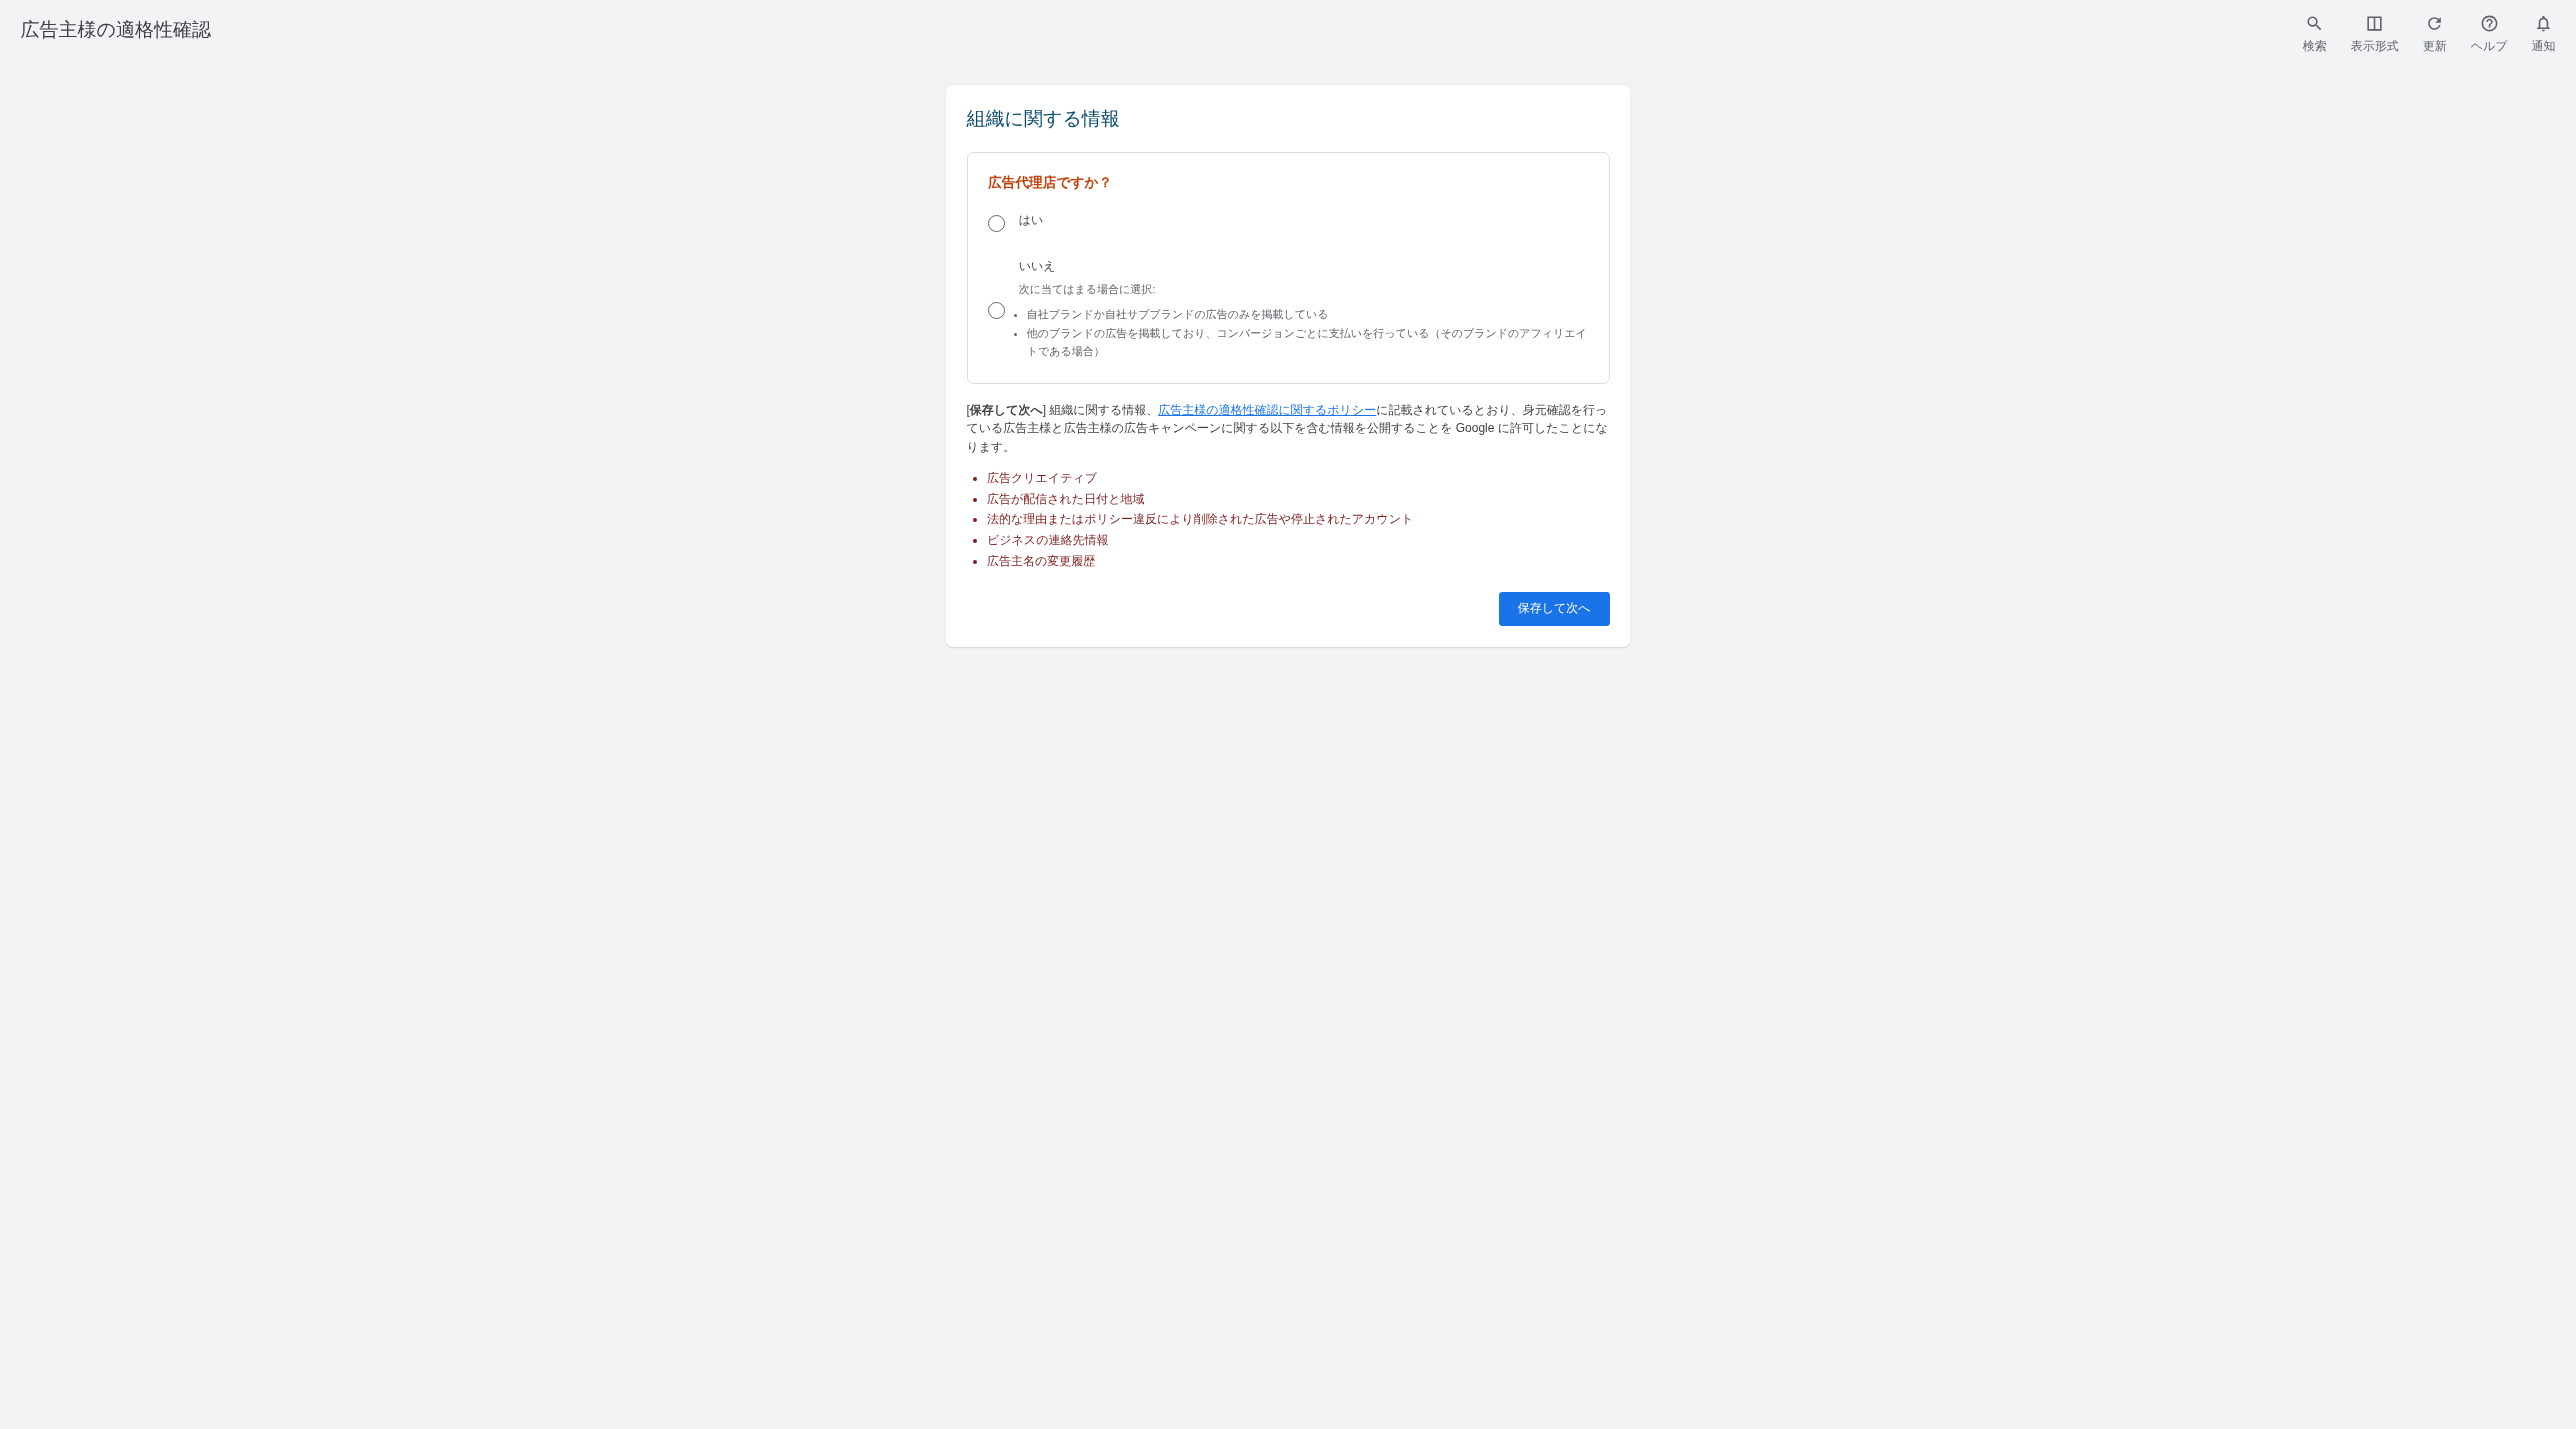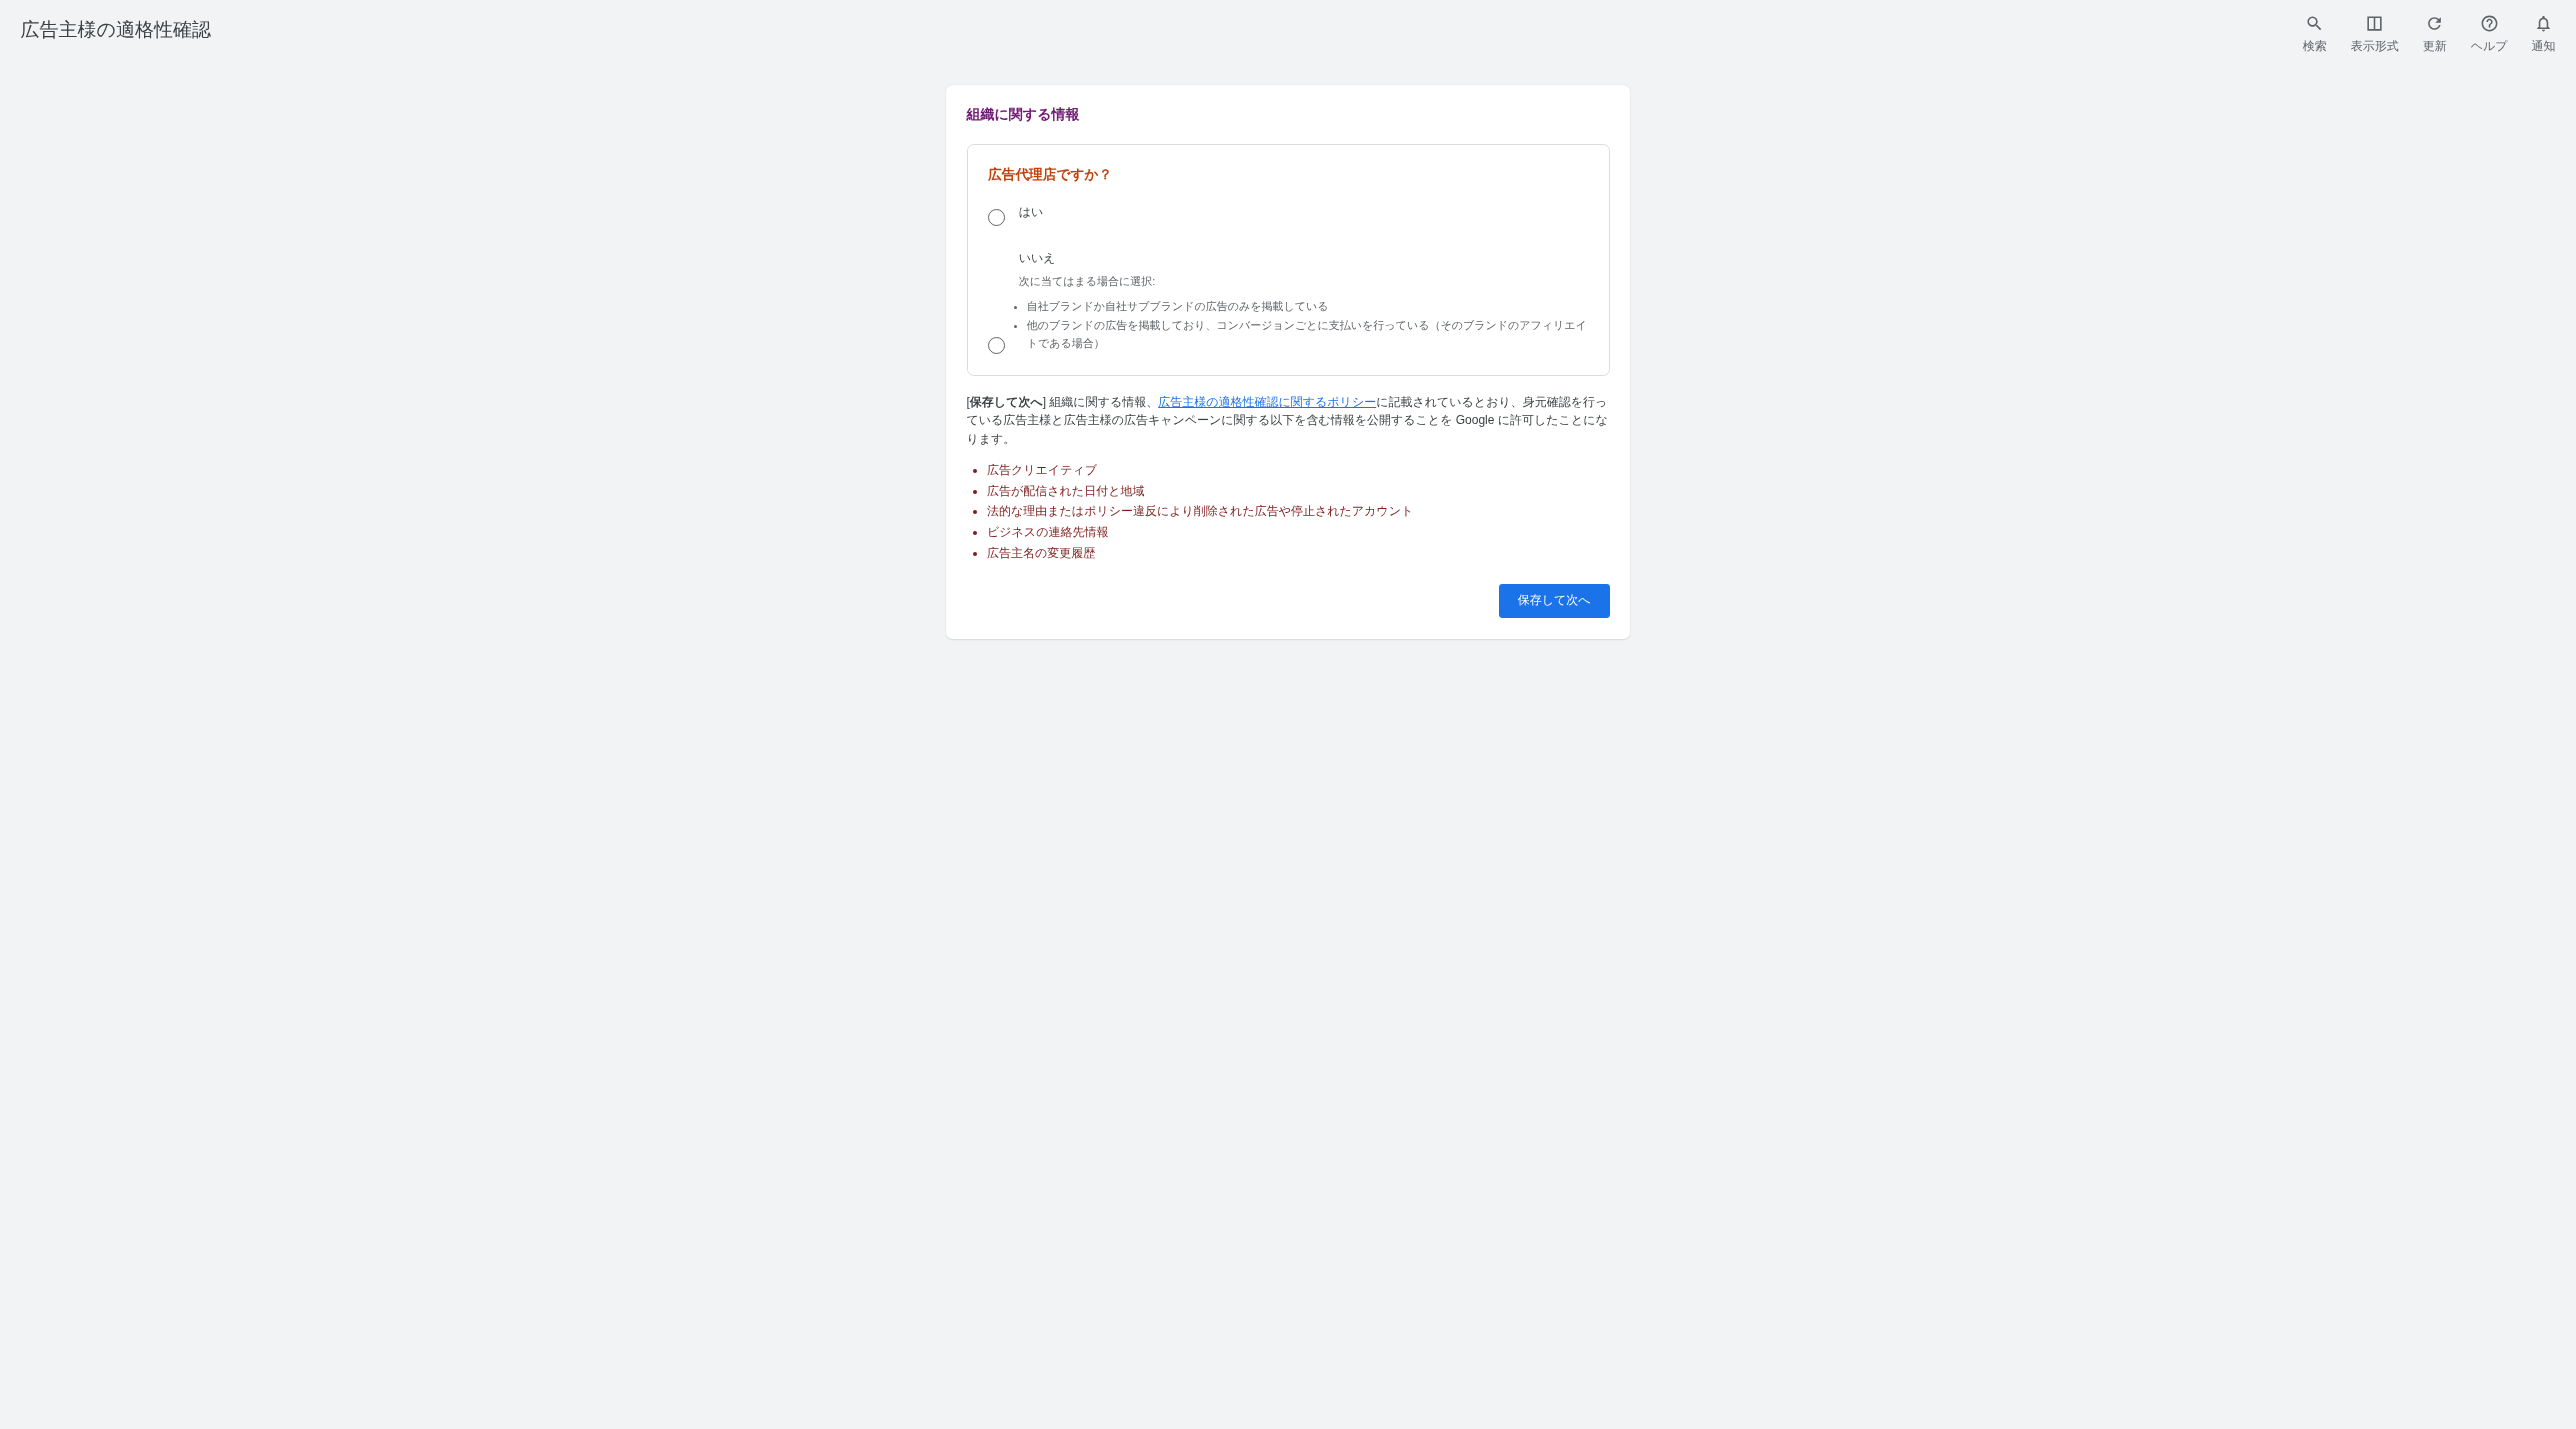--- a/index.html
+++ b/index.html
@@ -56,40 +56,40 @@
       padding: 24px 20.5px 20.5px 20.5px;
     }
     .card {
       background: #fff;
       width: 684px;
       border-radius: 6.8px;
       padding: 20.5px;
       box-shadow: 0 0.9px 1.7px rgba(60,64,67,.15);
     }
     .card-title {
-      font-size: 14px;
-      font-weight: 700;
-      color: #701a75;
+      font-size: 19px;
+      font-weight: 400;
+      color: #0c4a6e;
       margin-bottom: 20.5px;
     }
     .question-box {
       border: 0.9px solid #dadce0;
       border-radius: 6.8px;
       padding: 20.5px;
       margin-bottom: 17px;
     }
     .question-title {
       font-size: 13.7px;
       font-weight: 700;
       color: #c2410c;
       margin-bottom: 20.5px;
     }
     .radio-option {
       display: flex;
-      align-items: flex-end;
+      align-items: center;
       margin-bottom: 24px;
     }
     .radio-option:last-child {
       margin-bottom: 0;
     }
     .radio-circle {
       width: 17px;
       height: 17px;
       border: 1.7px solid #5f6368;
       border-radius: 50%;

